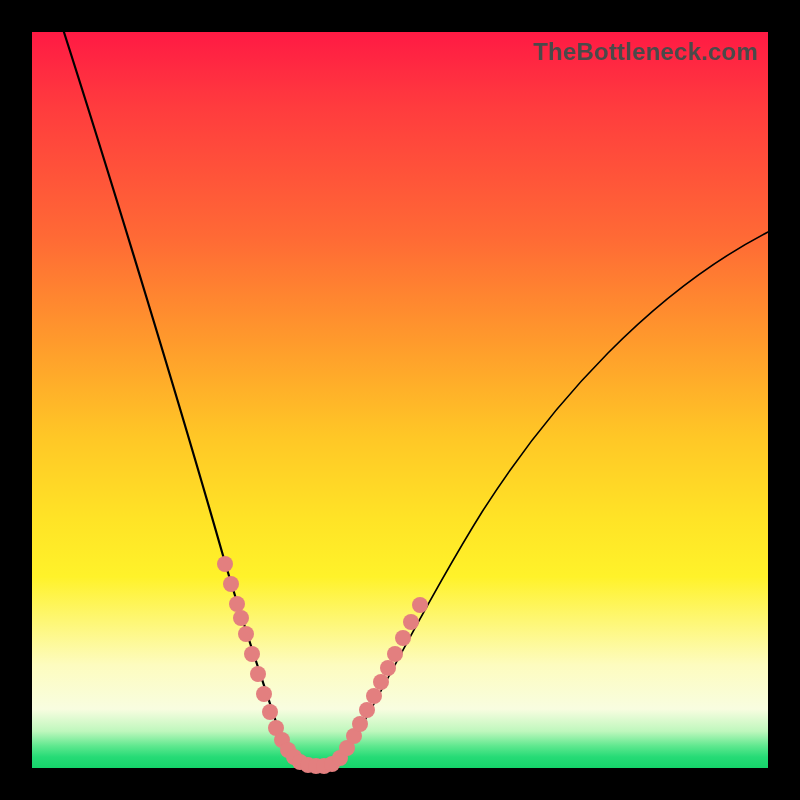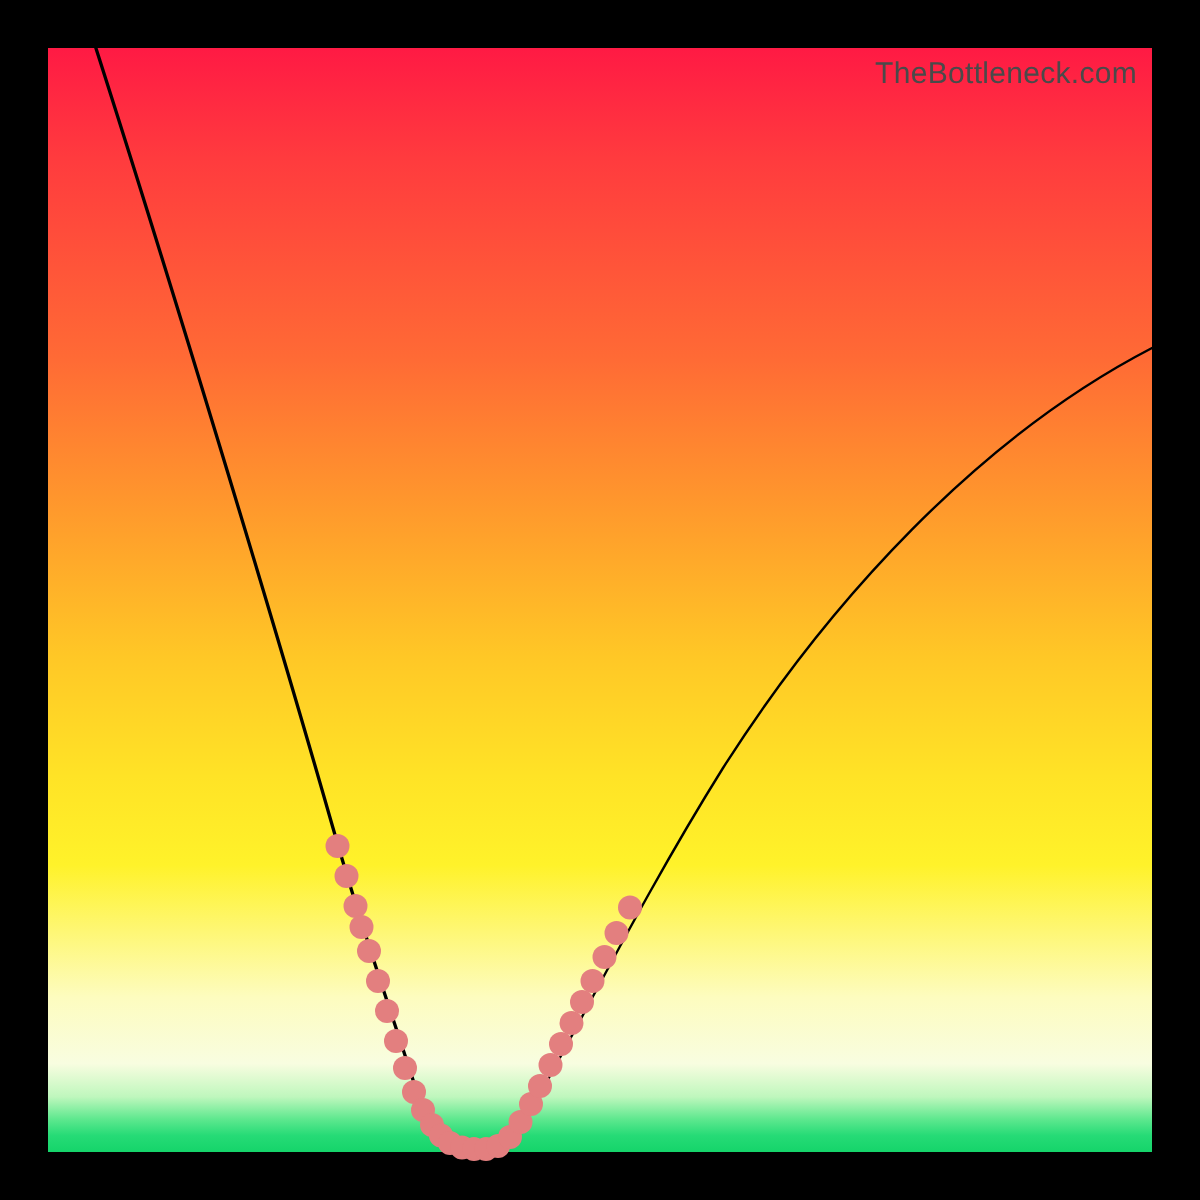--- a/index.html
+++ b/index.html
@@ -40,22 +40,22 @@
       #5fe88f 97%,
       #26db76 98.5%,
       #15d46a 100%
     );
   }
   .watermark {
     position: absolute;
     top: 6px;
     right: 10px;
     color: #4a4a4a;
-    font-size: 20px;
-    font-weight: 400;
+    font-size: 24px;
+    font-weight: 700;
     letter-spacing: 0.2px;
     user-select: none;
   }
   svg.curve {
     position: absolute;
     left: 0;
     top: 0;
     width: 736px;
     height: 736px;
     overflow: visible;

